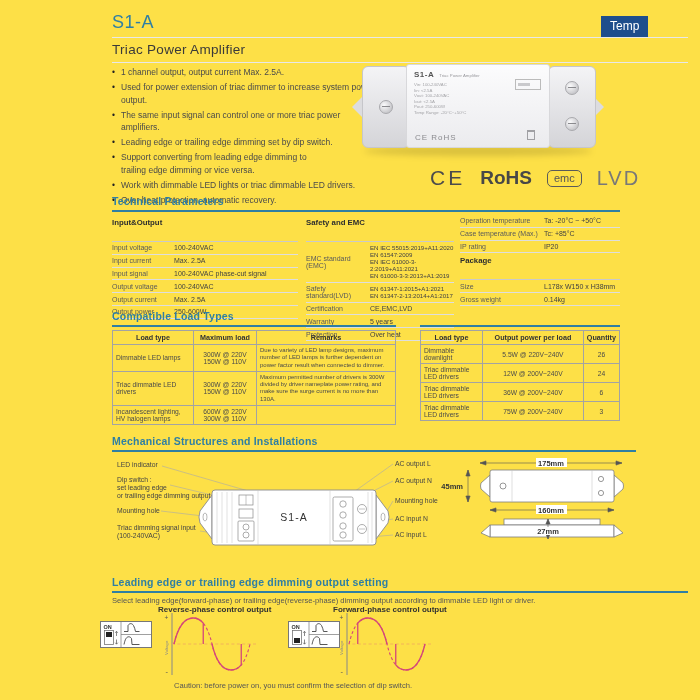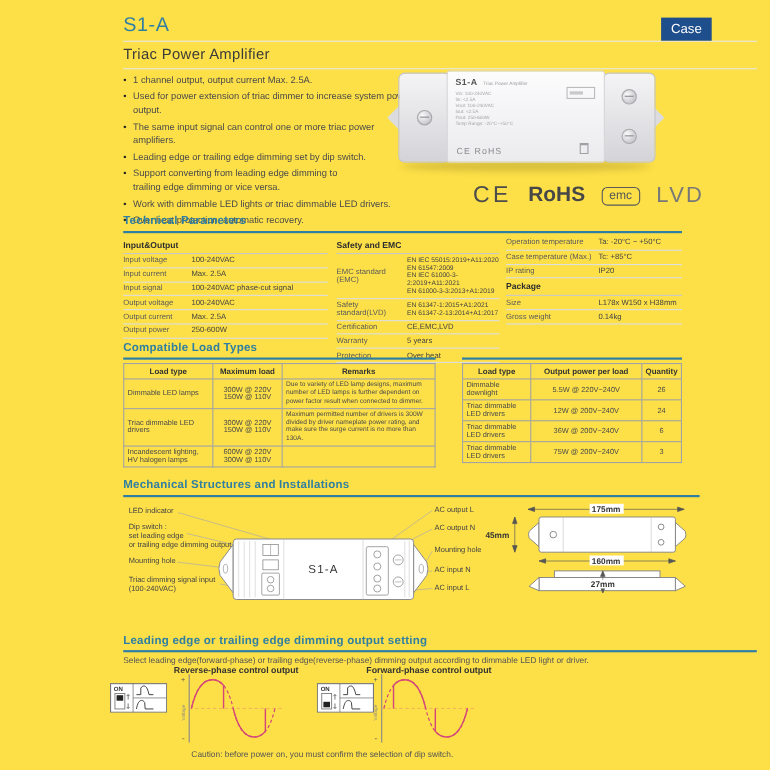--- a/index.html
+++ b/index.html
@@ -48,21 +48,21 @@
 
   
   .certs{left:430px;top:166px;display:flex;align-items:center;gap:15px;}
   .ce{font-size:21px;color:#4c4c4c;letter-spacing:3px;}
   .rohs{font-size:19px;font-weight:bold;color:#474747;}
   .emcbox{border:1.6px solid #5a5a5a;border-radius:5px;font-size:11px;color:#555;padding:1px 6px 2px;}
   .lvd{font-size:20px;color:#787878;letter-spacing:2px;}
 
   
   .tcol{position:absolute;font-size:7px;}
-  .tcol .thead{font-weight:bold;font-size:7.8px;color:#2e2e2e;padding:3px 0 3px;border-bottom:1px solid #c9c9c9;}
+  .tcol .thead{font-weight:bold;font-size:7.8px;color:#2e2e2e;padding:3px 0 14px;border-bottom:1px solid #c9c9c9;}
   .trow{display:flex;border-bottom:1px solid #dedede;padding:2.4px 0;align-items:center;}
   .trow .lbl{color:#5a5a5a;flex-shrink:0;}
   .trow .val{color:#424242;}
   .w1 .lbl{width:62px;} .w2 .lbl{width:64px;} .w3 .lbl{width:84px;}
   .tiny .val{font-size:6.1px;line-height:7px;}
 
   
   table{border-collapse:collapse;}
   .btab{position:absolute;}
   .btab td,.btab th{border:1px solid #a3a3a3;padding:2px 3px;}
@@ -84,21 +84,21 @@
 </style>
 </head>
 <body>
 
 <div id="page">
 
   <div class="abs title">S1-A</div>
   <div class="hair" style="left:112px;top:37px;width:576px;"></div>
   <div class="abs subtitle">Triac Power Amplifier</div>
   <div class="hair" style="left:112px;top:62px;width:576px;"></div>
-  <div class="abs badge">Case</div>
+  <div class="abs badge">Temp</div>
 
   <div class="abs features">
     <div class="feat">
         <span class="dot">•</span>
         <span class="pre">1 channel output, output current Max. 2.5A.</span>
       </div>
     <div class="feat">
         <span class="dot">•</span>
         <span class="pre">Used for power extension of triac dimmer to increase system power output.</span>
       </div>

